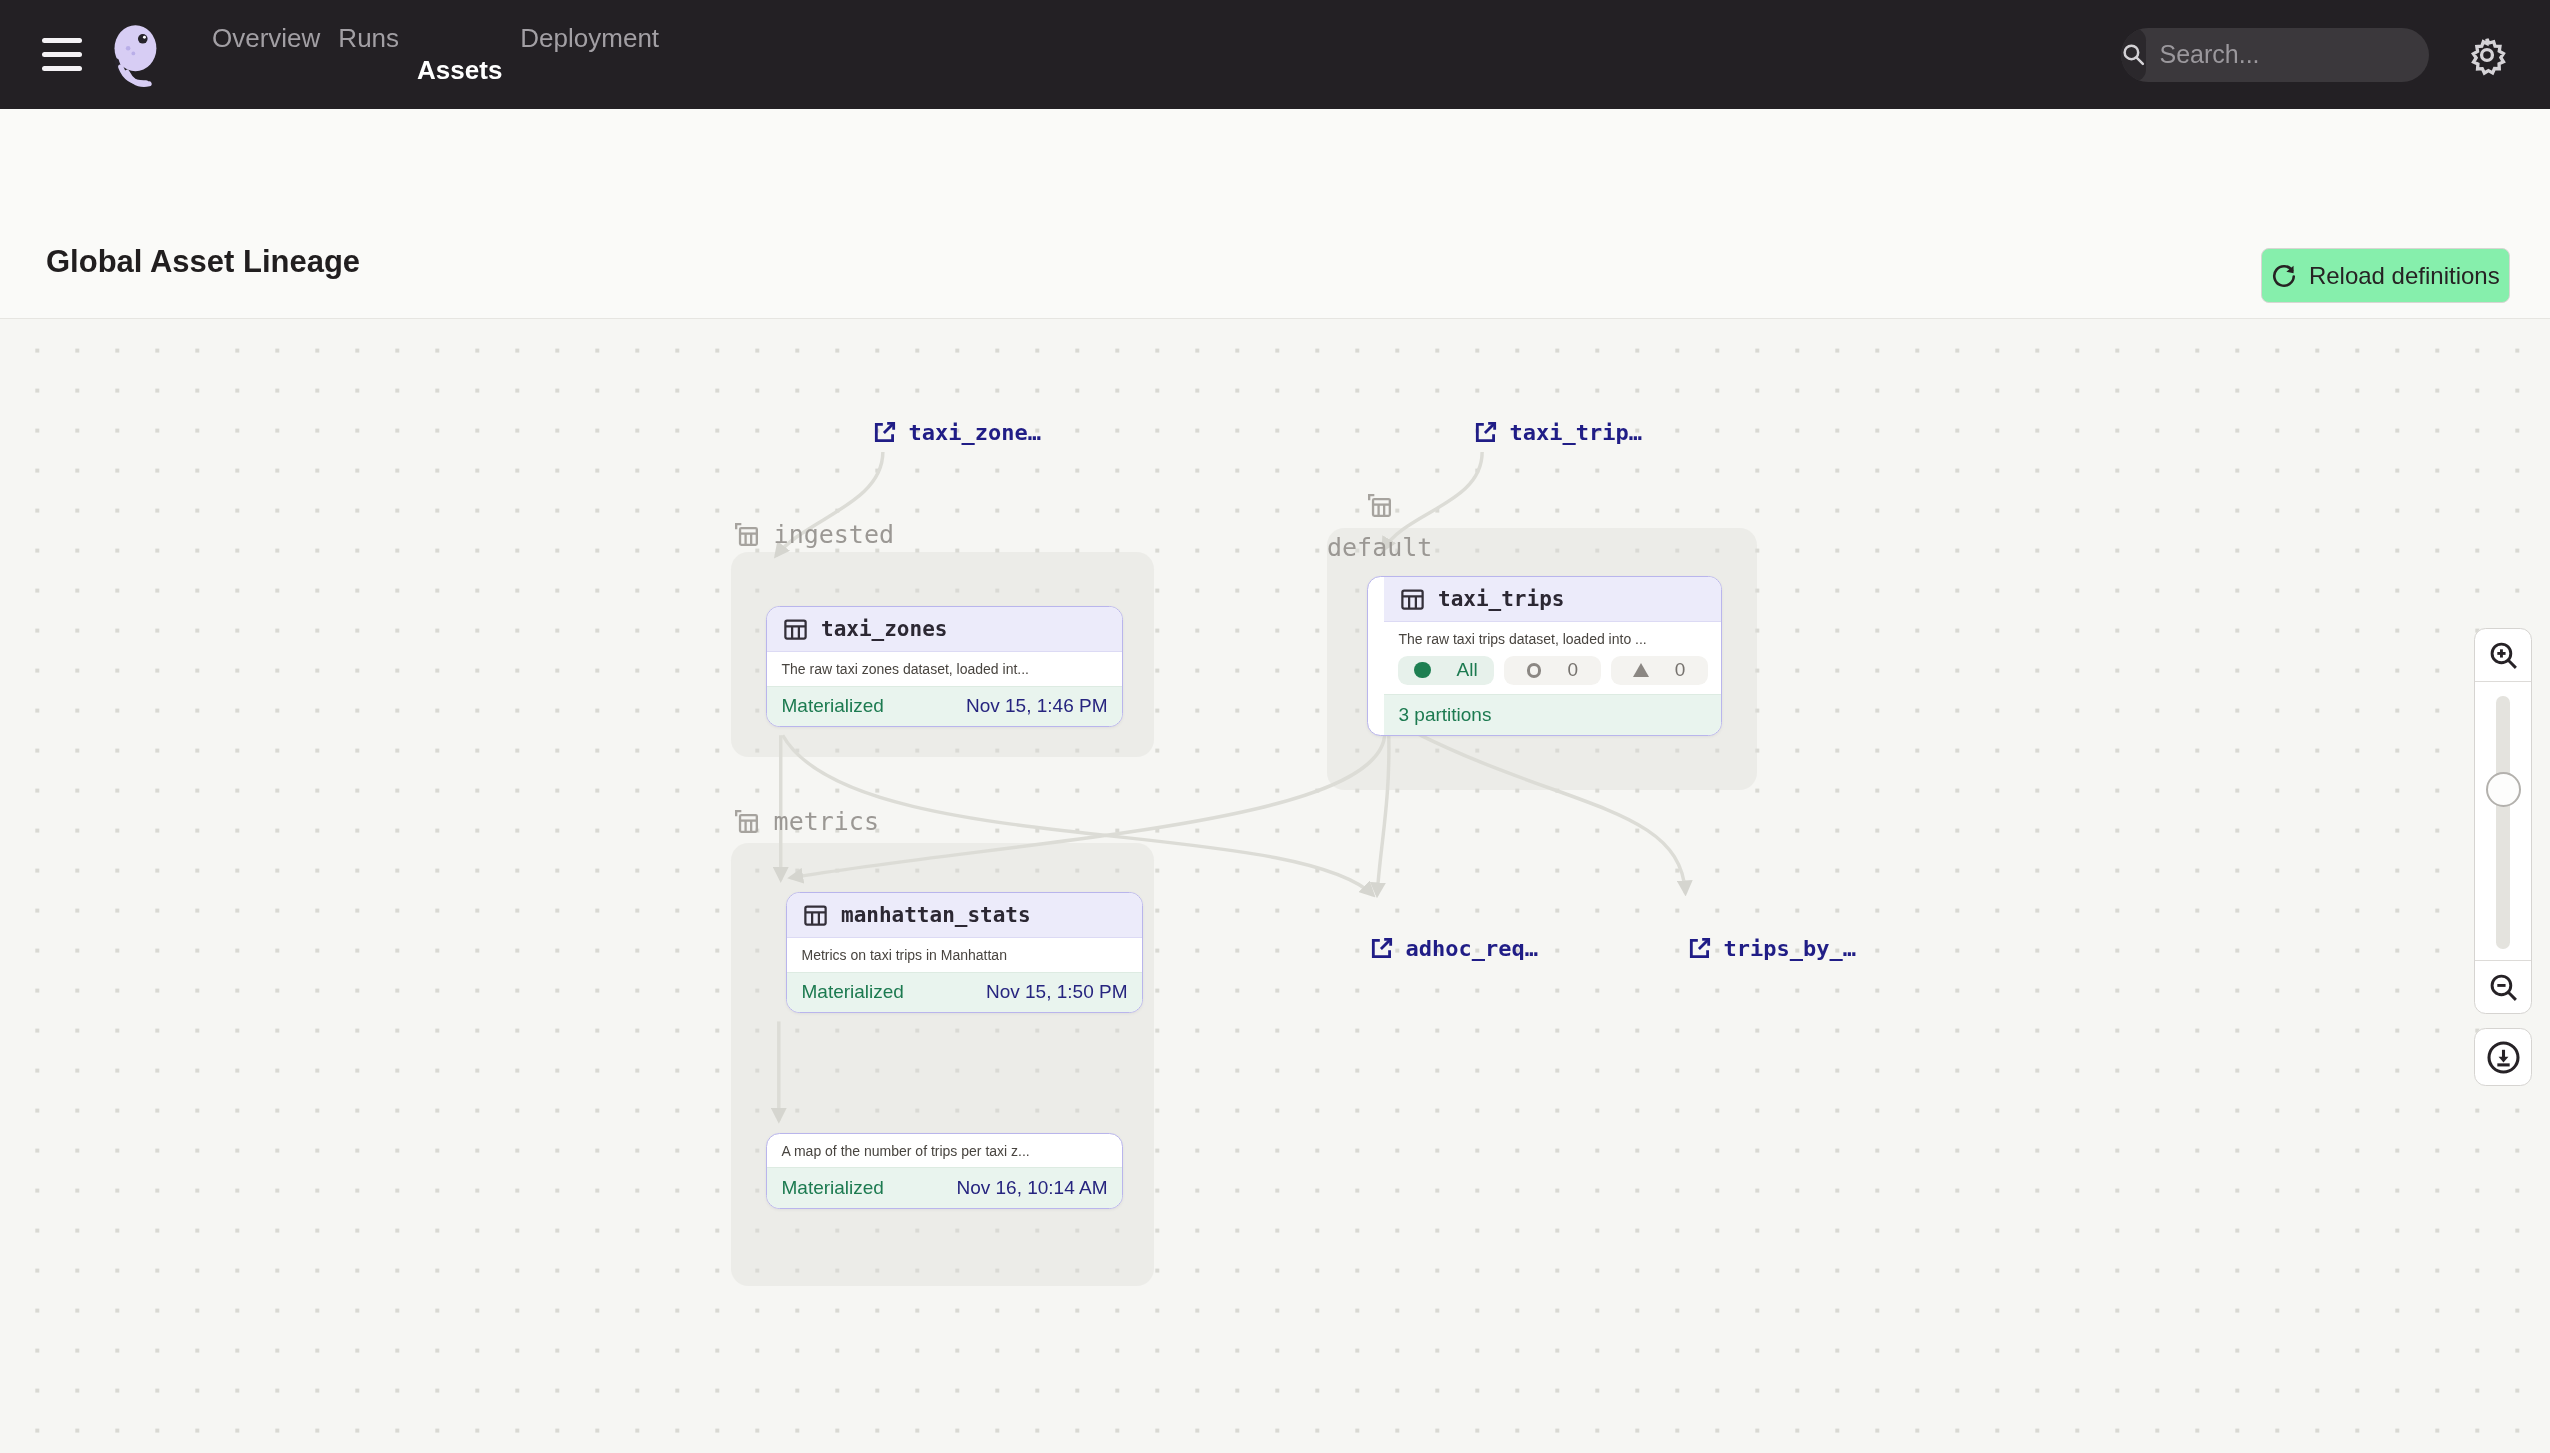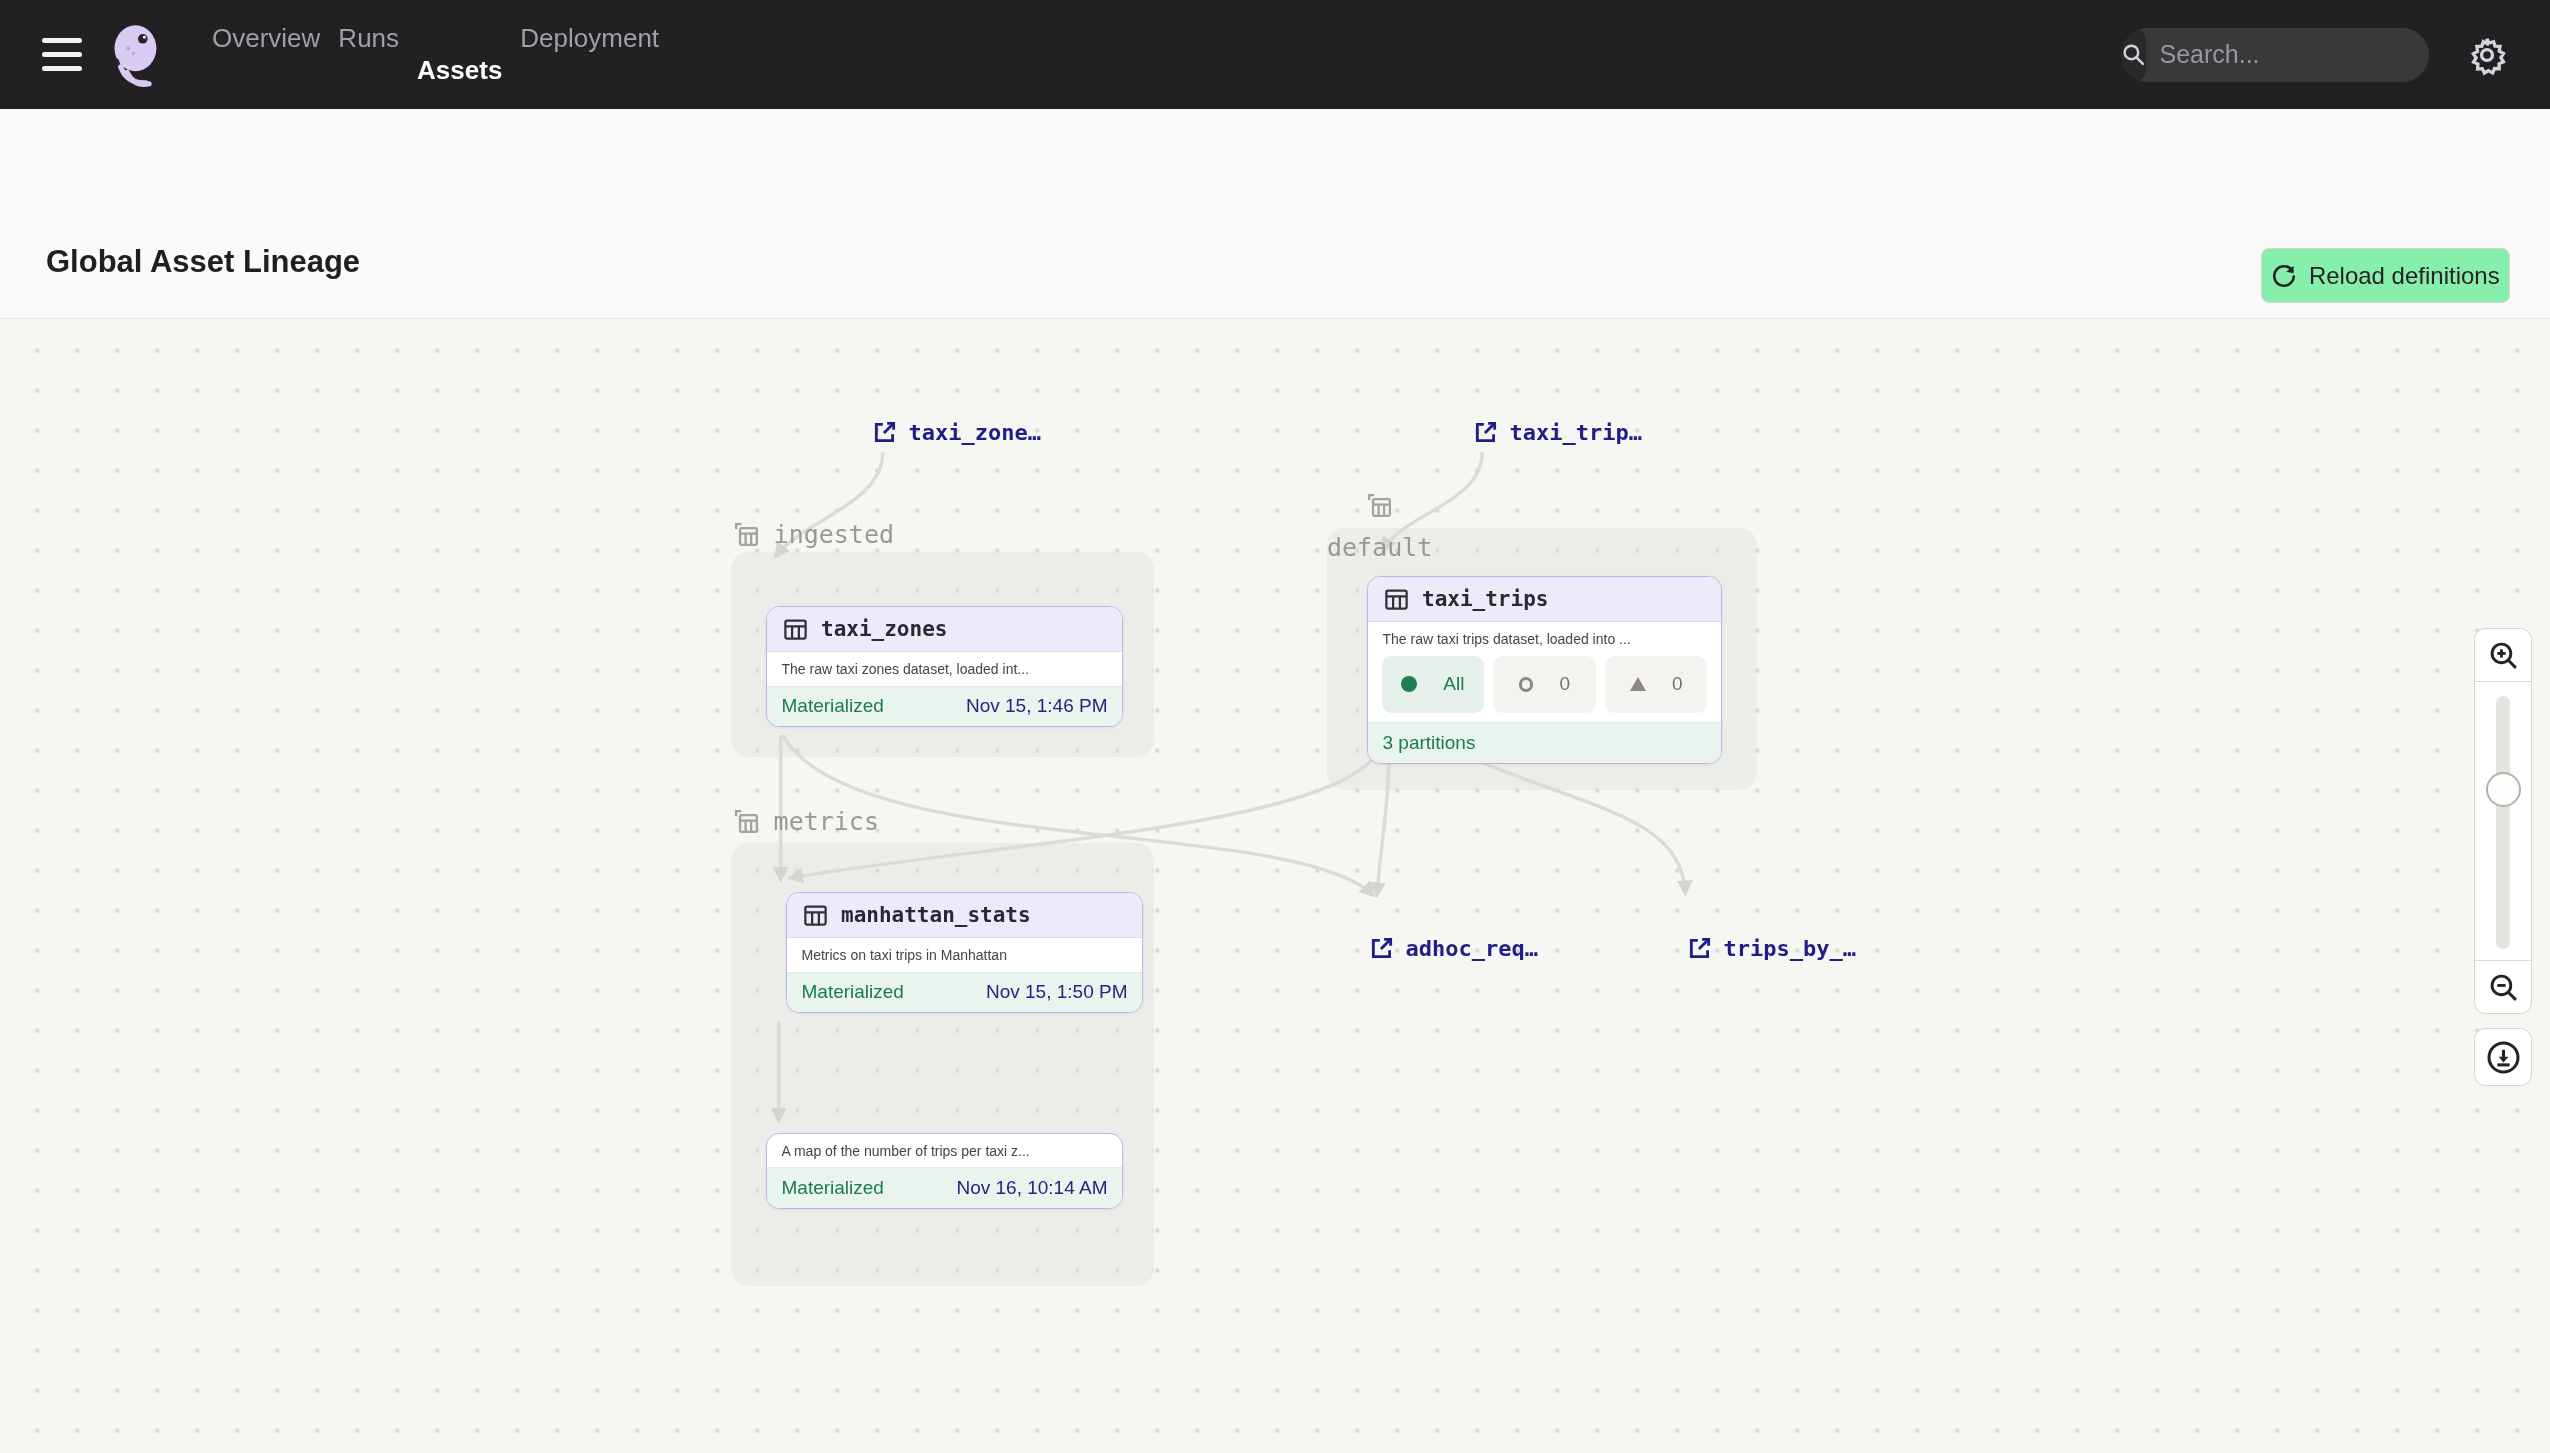--- a/index.html
+++ b/index.html
@@ -68,21 +68,21 @@
                padding:8.7px 14.5px; border-bottom:1px solid #DCDAF4; }
   .an-name { font-family:"DejaVu Sans Mono", monospace; font-weight:bold;
              font-size:21px; color:#2C2833; }
   .an-desc { padding:8.7px 14.5px; font-size:14px; color:#48443F; white-space:nowrap; overflow:hidden; }
   .an-footer { background:#E9F4EE; border-top:1px solid #DDEBE2; display:flex;
                justify-content:space-between; align-items:center; padding:8.7px 14.5px;
                font-size:19px; }
   .an-status { color:#1C7A50; }
   .an-time { color:#26247F; }
   .pills { display:flex; gap:9.6px; padding:0 13.5px 9.6px 13.5px; }
-  .pill { flex:1; height:57px; border-radius:9.6px; display:flex; align-items:center;
+  .pill { flex:1; height:29px; border-radius:9.6px; display:flex; align-items:center;
           justify-content:center; gap:26px; font-size:19px; background:#F4F3F0; color:#76726E; }
   .pill.ok { background:#E7F1EB; color:#1C7A50; }
   .dot-green { width:16.4px; height:16.4px; border-radius:50%; background:#1E7F52; }
   .ring-gray { width:14.5px; height:14.5px; border-radius:50%; border:3.4px solid #8B8783; }
   .tri-gray { width:0; height:0; border-left:8.7px solid transparent;
               border-right:8.7px solid transparent; border-bottom:14.5px solid #8B8783; }
 
   .ext-link { position:absolute; display:flex; align-items:center; gap:10.6px; cursor:pointer; }
   .ext-name { font-family:"DejaVu Sans Mono", monospace; font-weight:bold;
               font-size:22px; color:#201D86; }
@@ -300,21 +300,21 @@
         </svg>
       <span class="an-name">taxi_zones</span>
     </div>
     <div class="an-desc">The raw taxi zones dataset, loaded int...</div>
     <div class="an-footer">
       <span class="an-status">Materialized</span>
       <span class="an-time">Nov 15, 1:46 PM</span>
     </div>
   </div>
 
-  <div class="asset-node" style="left:1367px; top:257px; width:355px;">
+  <div class="asset-node" style="left:1367px; top:257px; width:355px;padding-left:16px;">
     <div class="an-header">
       <svg width="27" height="27" viewBox="0 0 24 24" fill="none" stroke="#34303A" stroke-width="2">
           <rect x="3" y="4" width="18" height="16" rx="1.5"></rect>
           <line x1="3" y1="9.3" x2="21" y2="9.3"></line>
           <line x1="9" y1="9.3" x2="9" y2="20"></line>
           <line x1="15" y1="9.3" x2="15" y2="20"></line>
         </svg>
       <span class="an-name">taxi_trips</span>
     </div>
     <div class="an-desc">The raw taxi trips dataset, loaded into ...</div>

